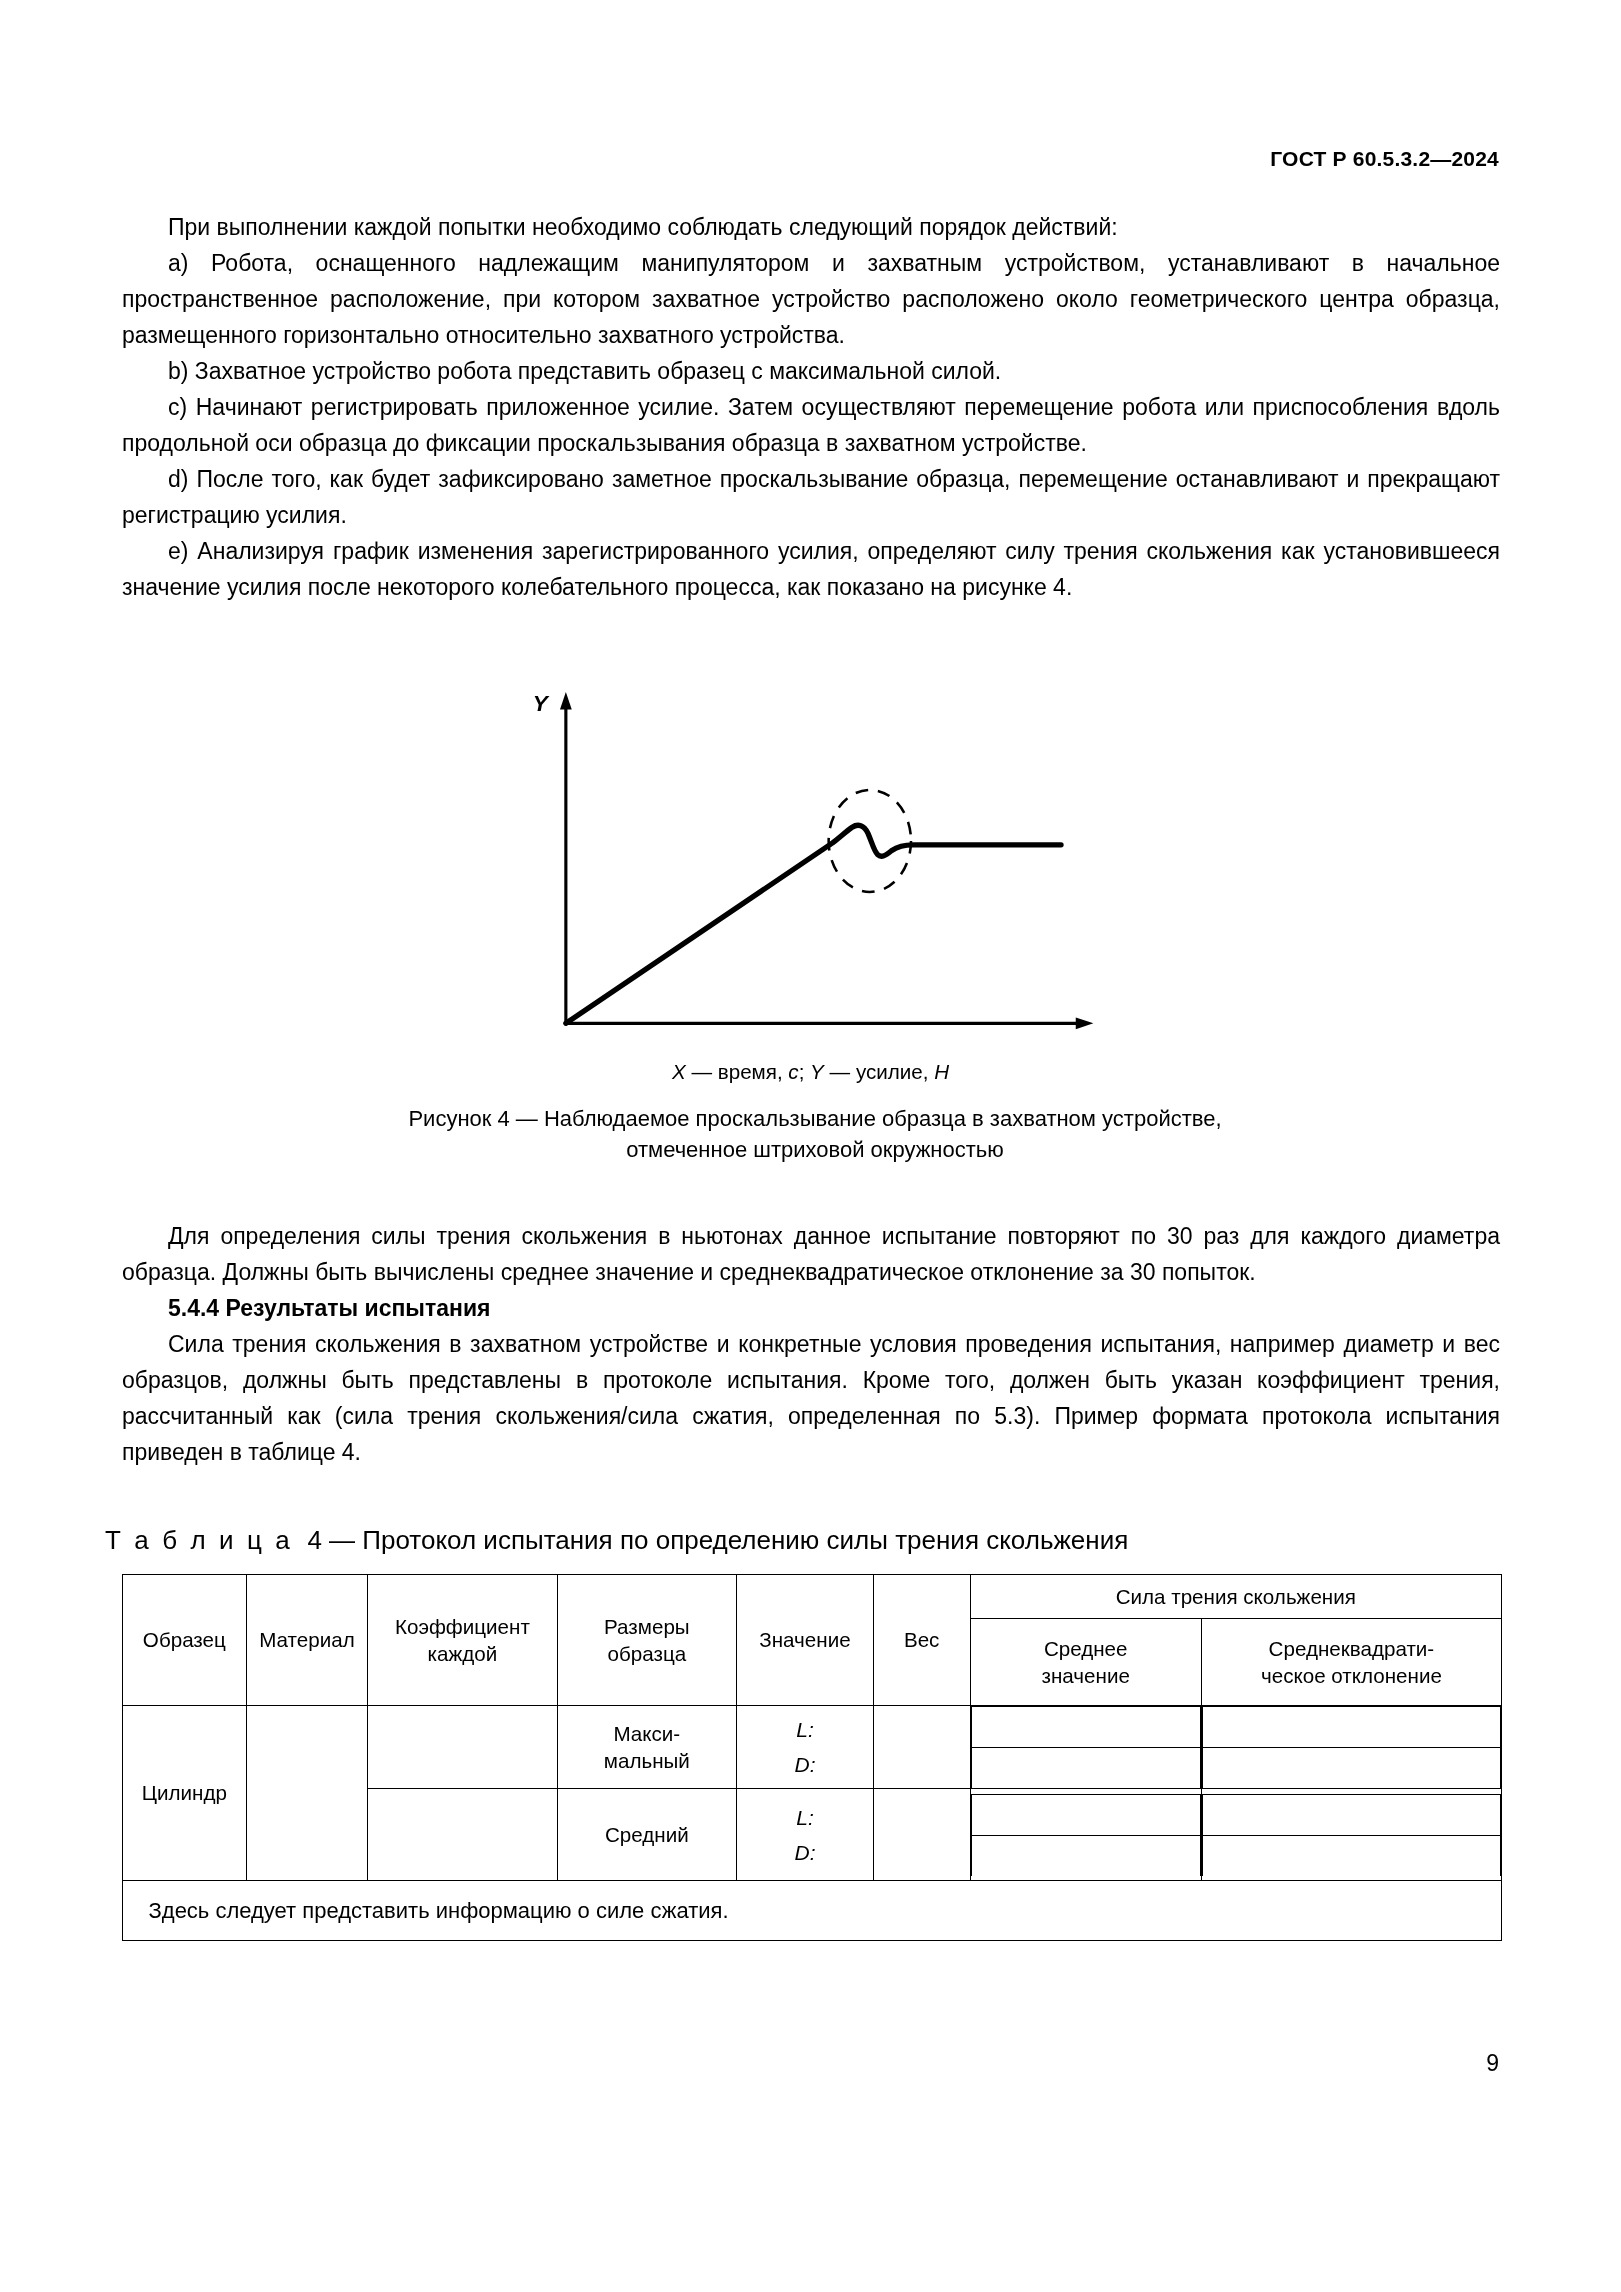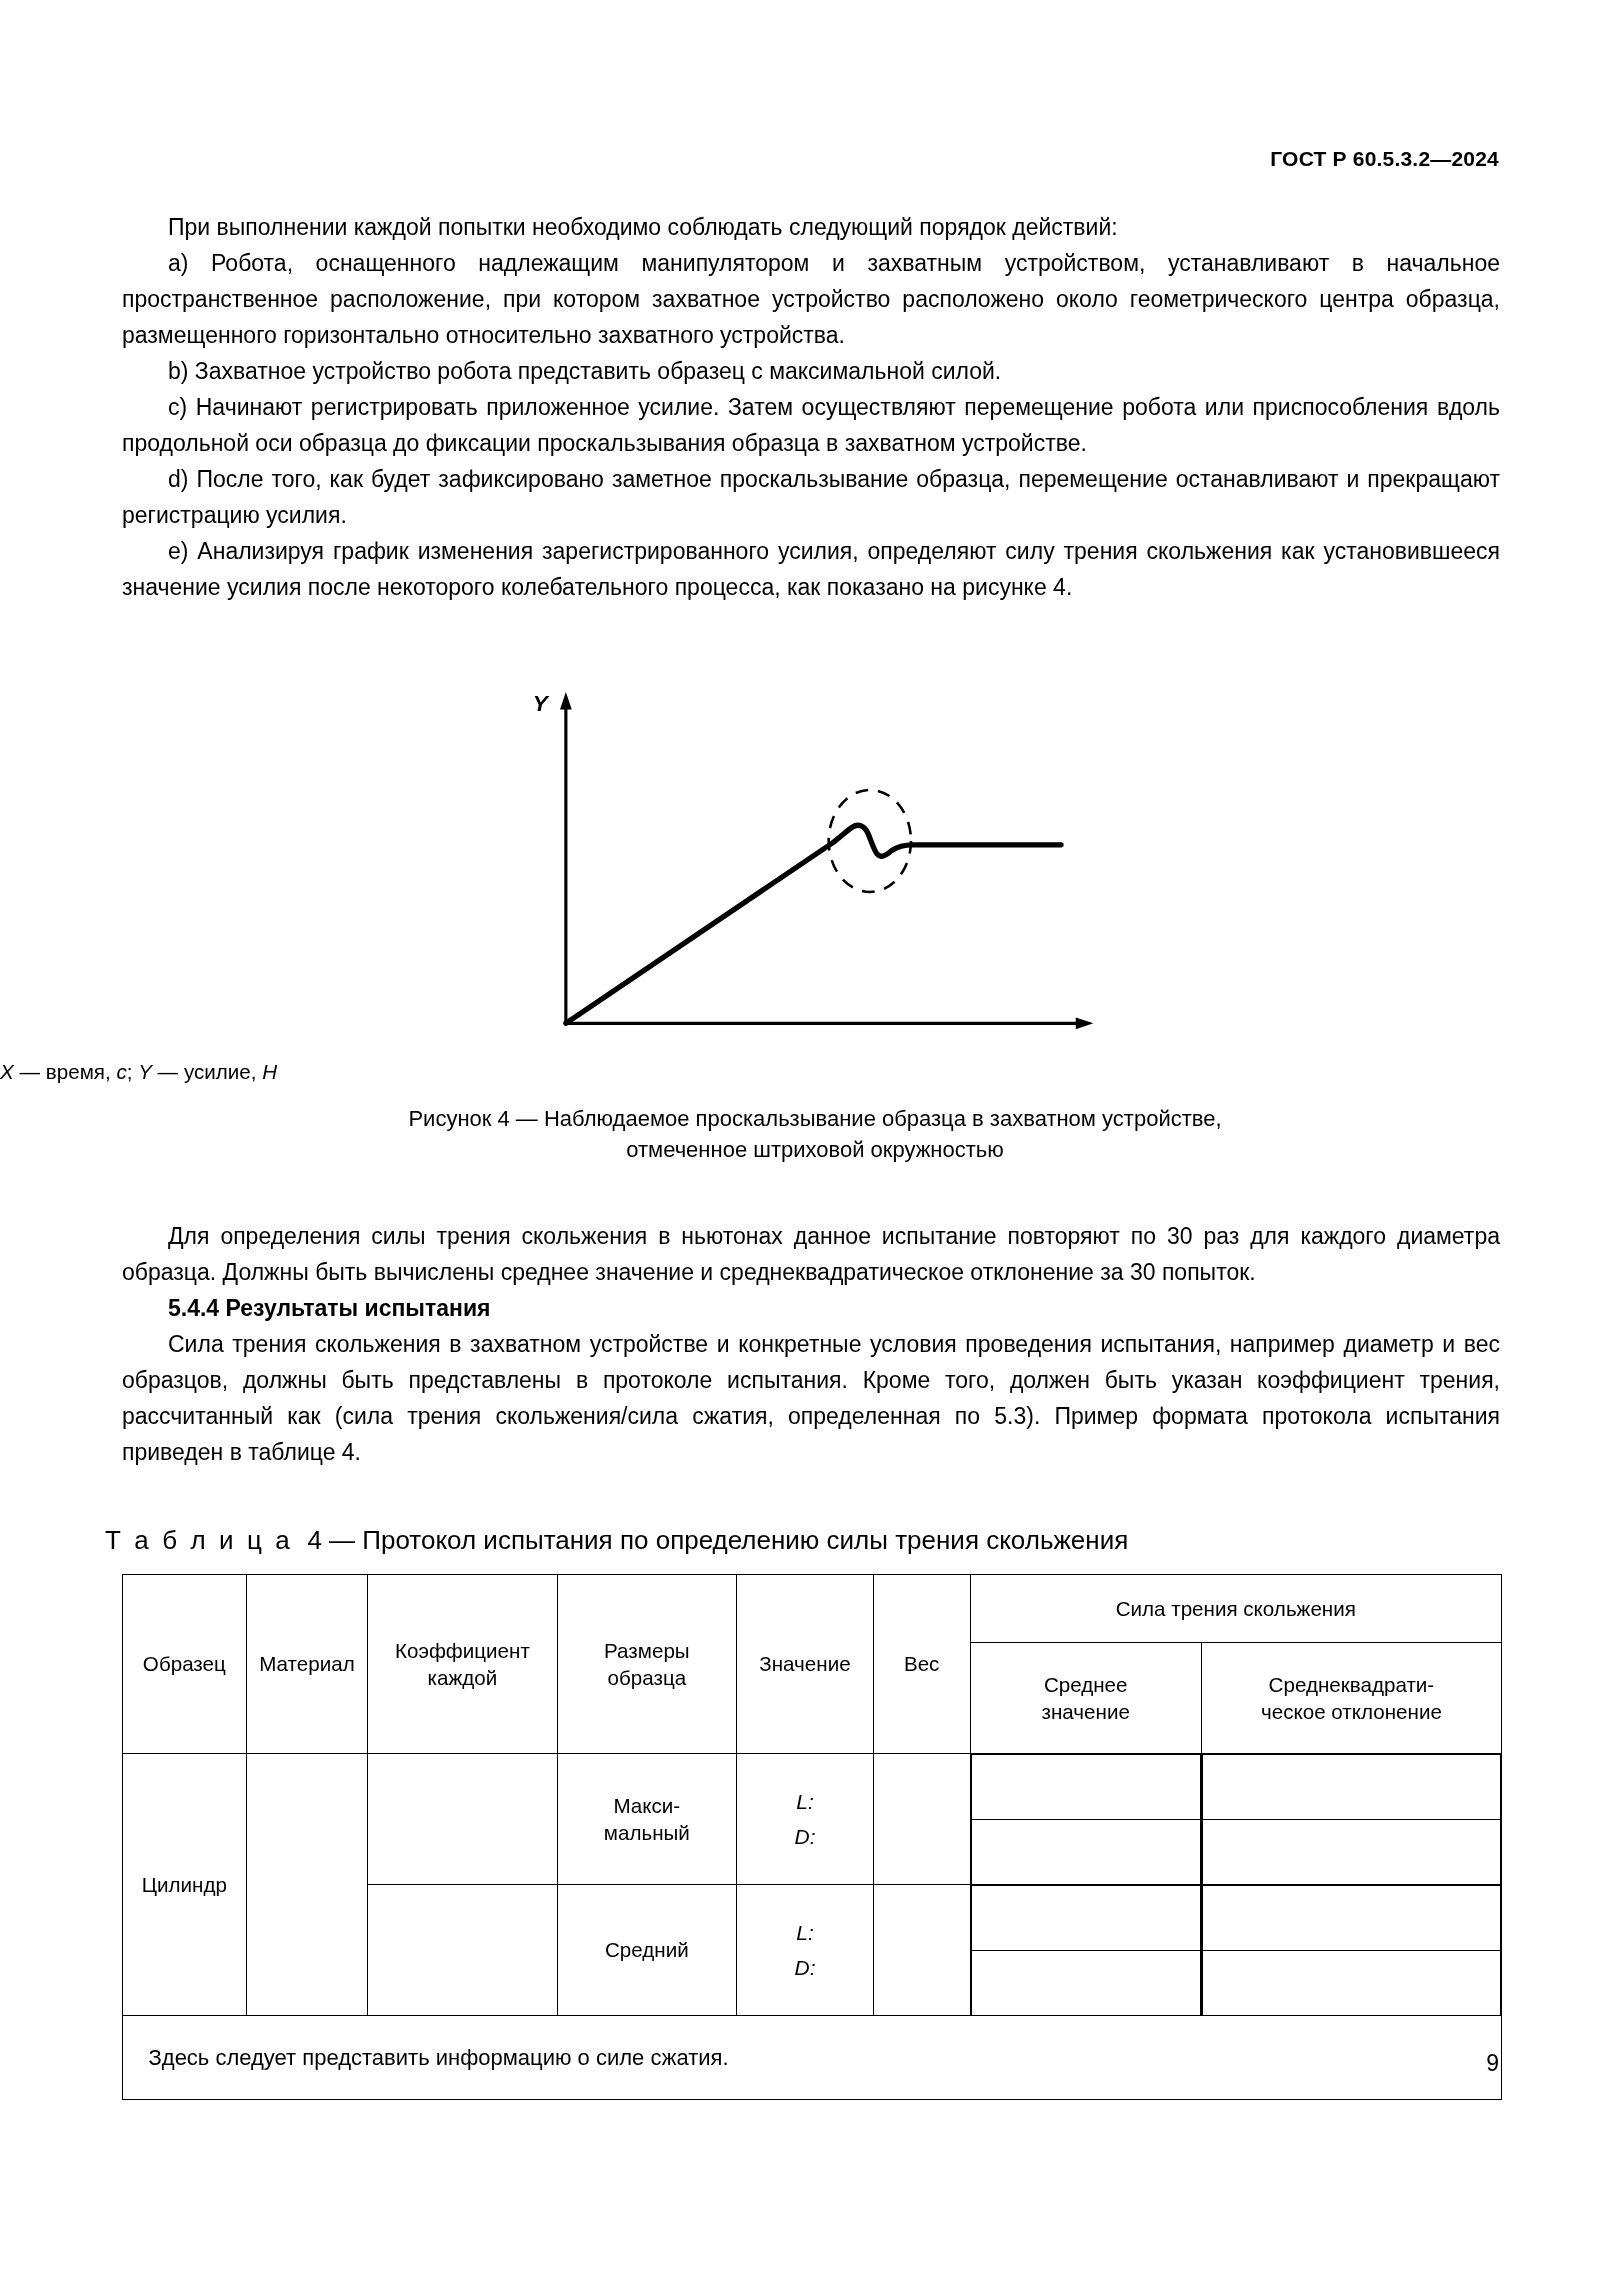--- a/index.html
+++ b/index.html
@@ -65,20 +65,21 @@
     top: 686px;
     left: 0;
     width: 1621px;
   }
   .figure-svg-wrap {
     width: 1621px;
     text-align: center;
   }
   .fig-legend {
     margin-top: 13.7px;
+    text-align: center;
     font-size: 20.6px;
     line-height: 29px;
   }
   .fig-legend i { font-style: italic; }
   .fig-caption {
     margin-top: 17px;
     text-align: center;
     font-size: 22px;
     line-height: 31px;
     padding-left: 9px;
@@ -107,21 +108,21 @@
     position: absolute;
     top: 1574px;
     left: 122px;
     width: 1380px;
     border-collapse: collapse;
     table-layout: fixed;
     font-size: 20.6px;
   }
   table.report td, table.report th {
     border: 1.6px solid #000000;
-    padding: 12px;
+    padding: 0;
     text-align: center;
     vertical-align: middle;
     font-weight: normal;
     line-height: 27.4px;
   }
   table.report .hcell { height: 129px; }
   .sub-split {
     width: 100%;
     border-collapse: collapse;
     table-layout: fixed;

